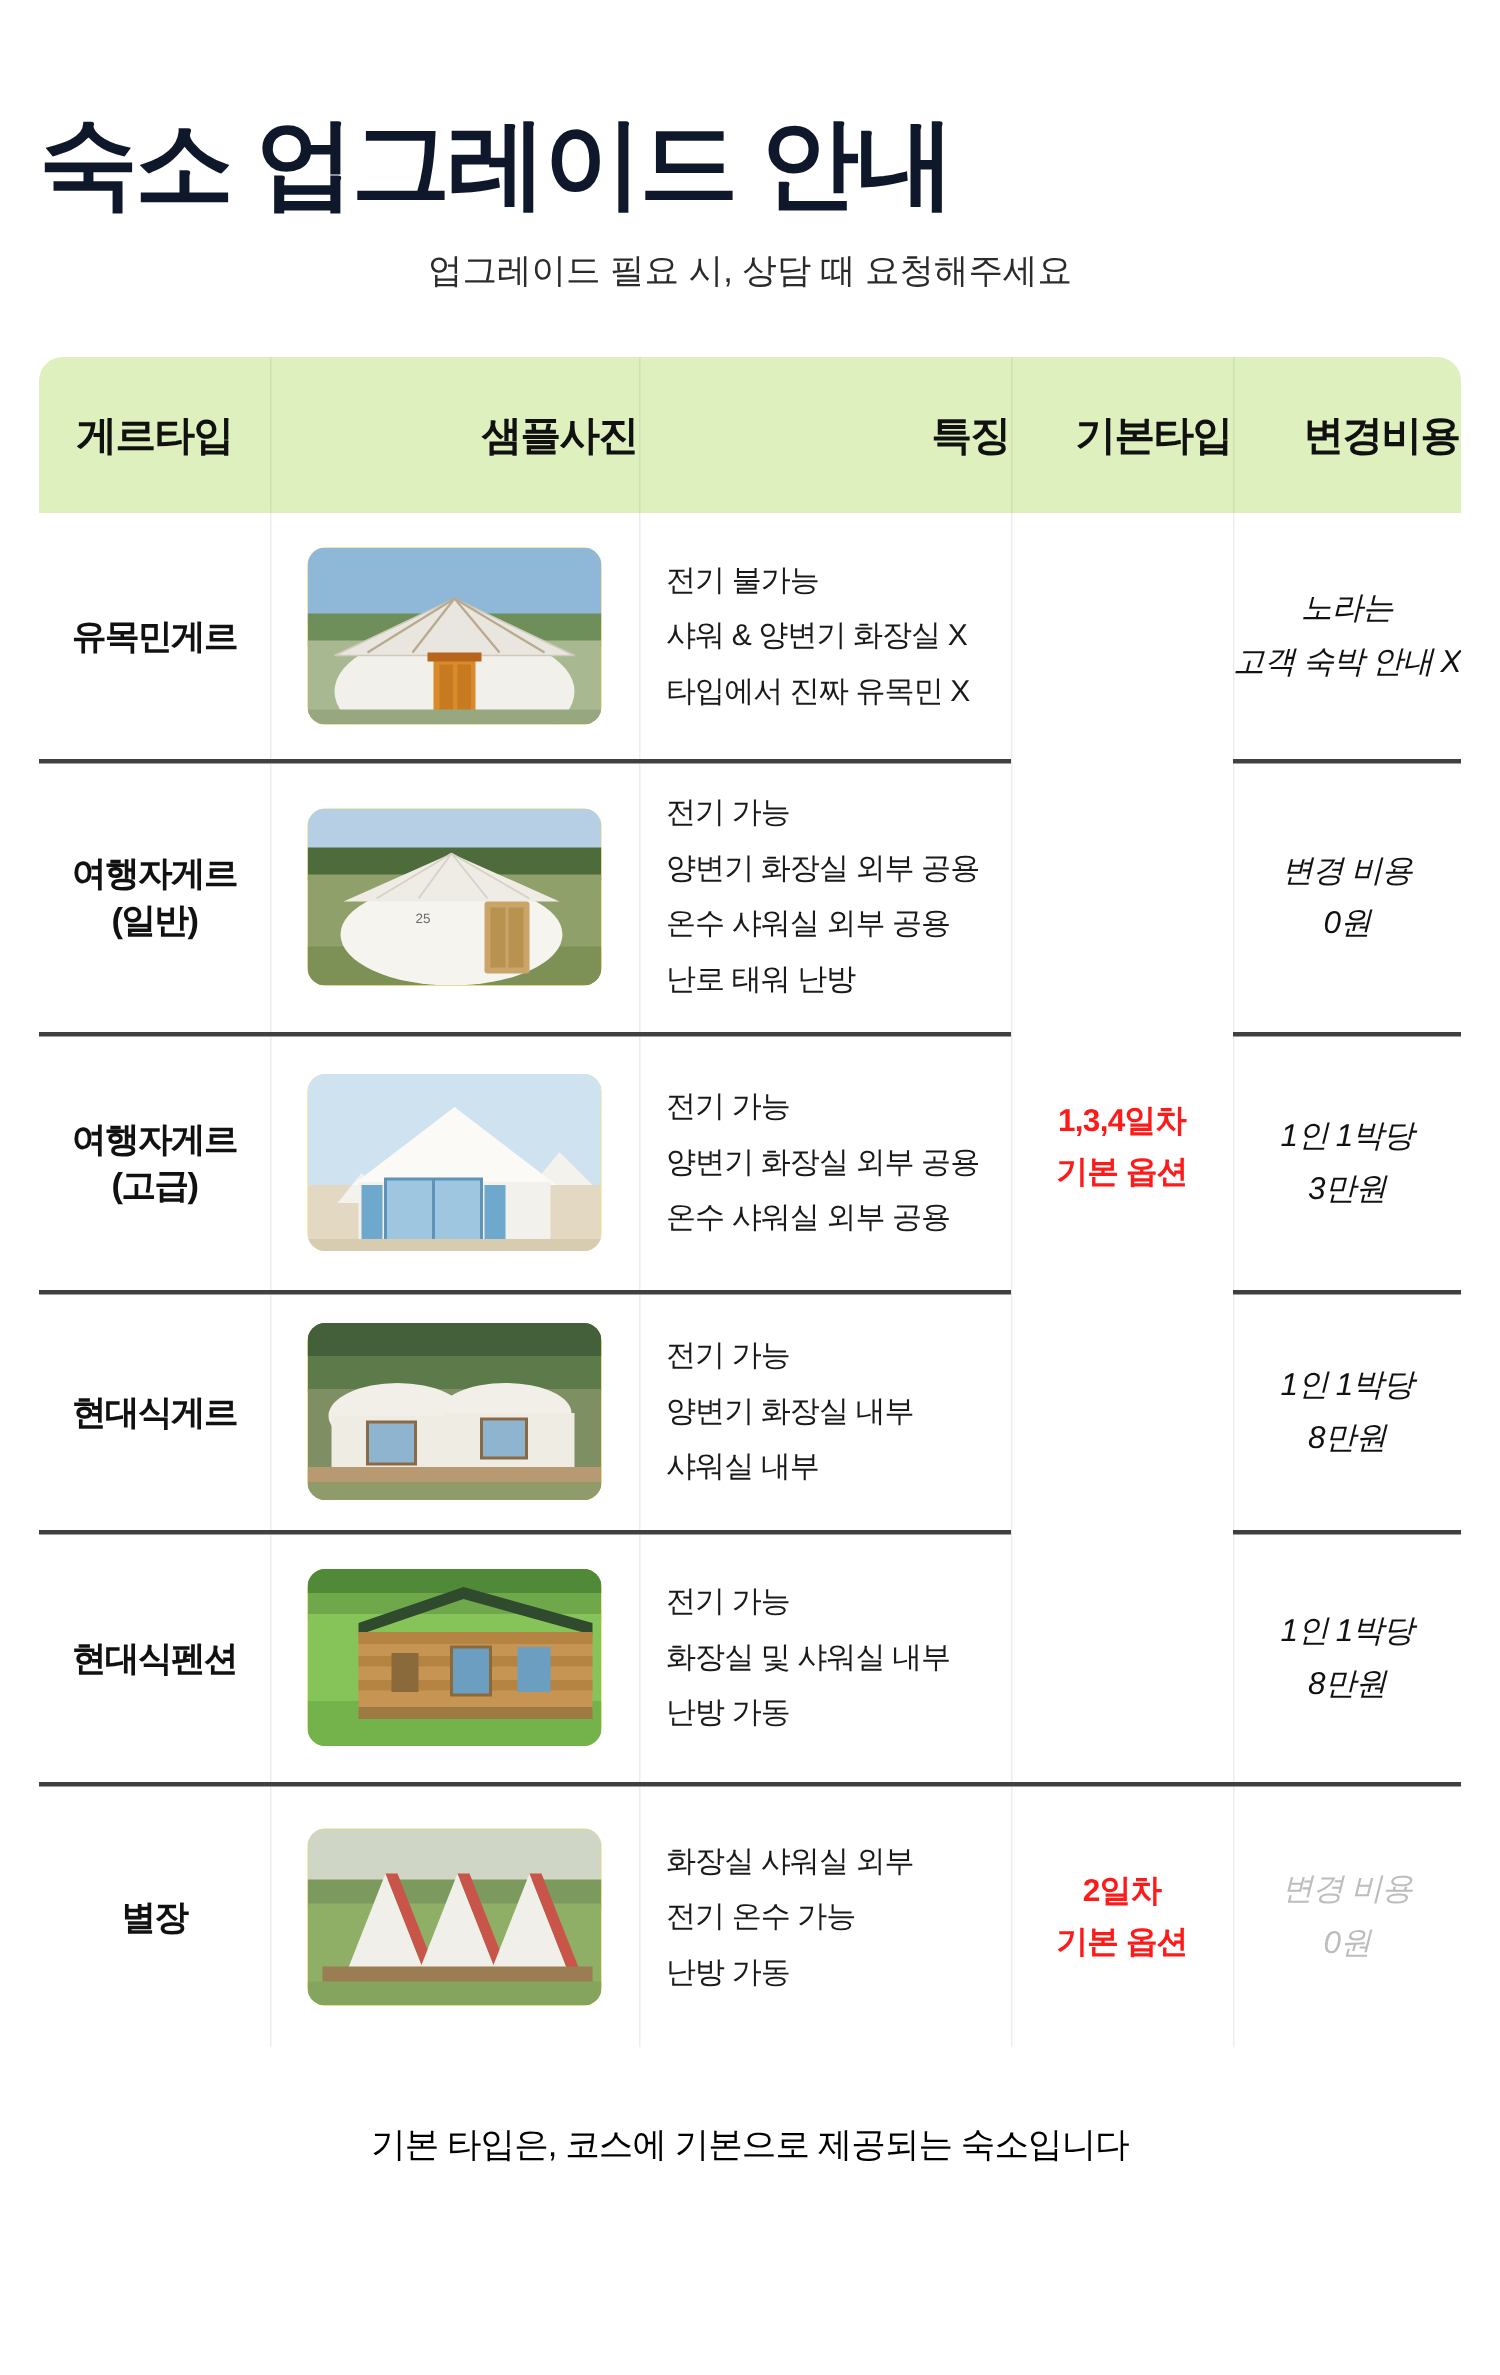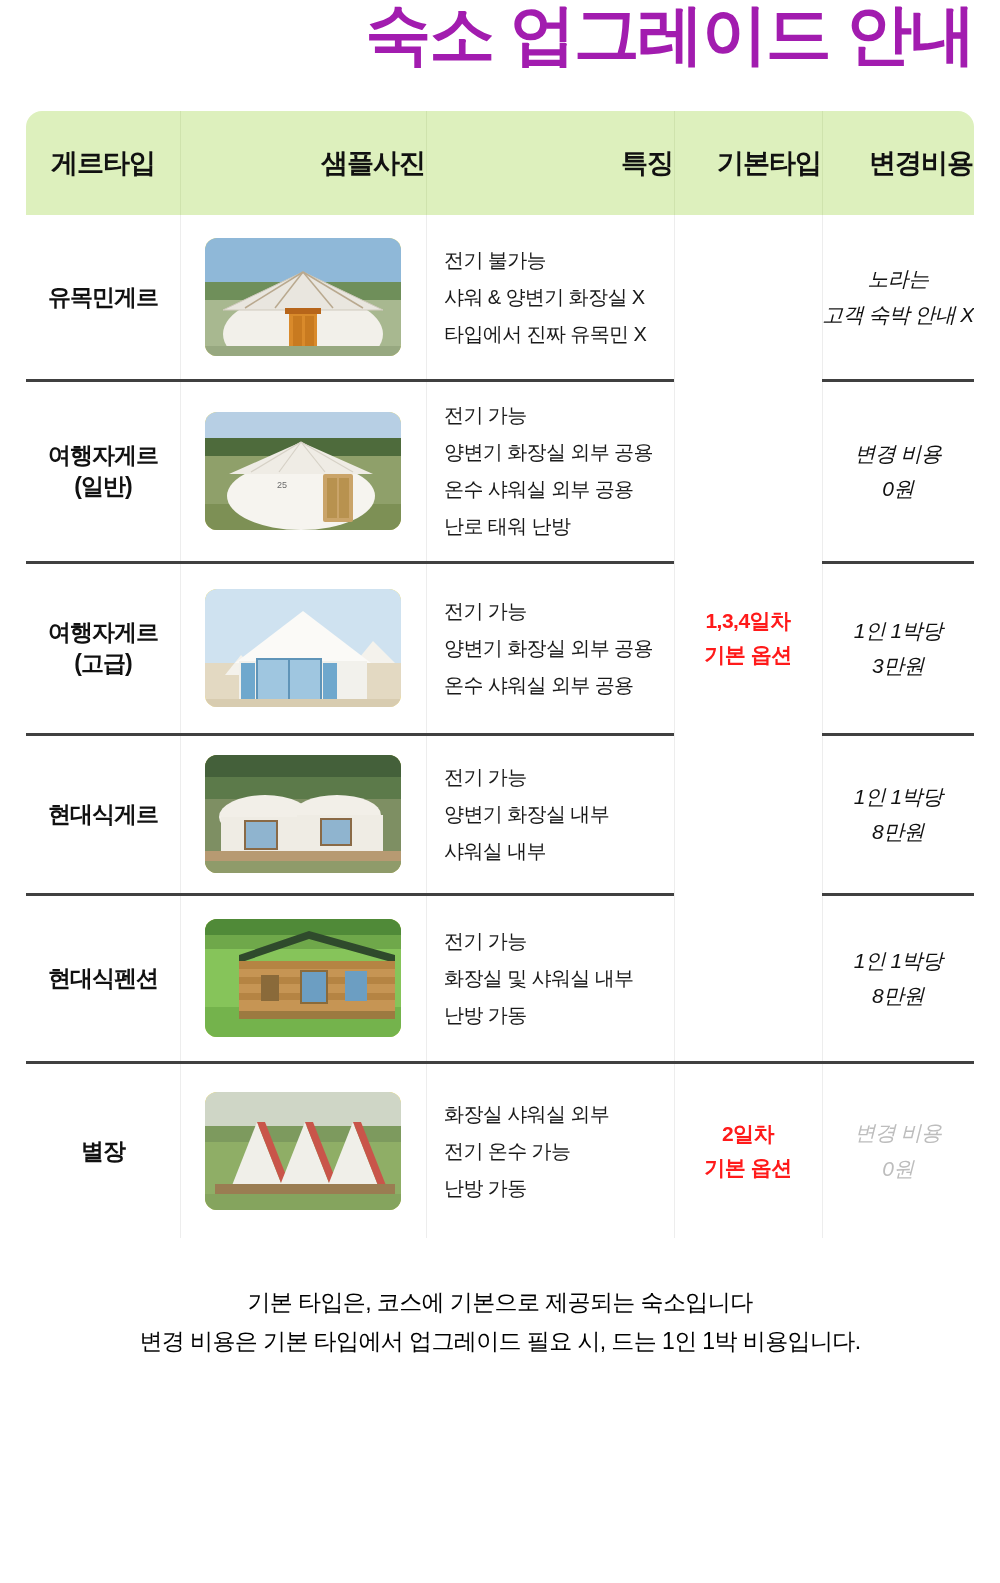--- a/index.html
+++ b/index.html
@@ -16,26 +16,27 @@
     overflow: hidden;
   }
   .page {
     position: relative;
     width: 1000px;
     height: 1583px;
     padding: 0 26px;
   }
   
   .title {
-    text-align: right;
+    text-align: left;
     font-size: 66px;
     font-weight: 800;
     letter-spacing: -2px;
+    margin-top: 74px;
     line-height: 1.05;
-    color: #a21caf;
+    color: #0f172a;
   }
   .subtitle {
     text-align: center;
     font-size: 23px;
     font-weight: 500;
     color: #2b2b2b;
     margin-top: 22px;
   }
   
   .table-wrap {
@@ -133,20 +134,21 @@
     letter-spacing: -0.6px;
   }
   .footer div { margin: 2px 0; }
 </style>
 </head>
 <body>
 
 <div class="page">
 
   <div class="title">숙소 업그레이드 안내</div>
+  <div class="subtitle">업그레이드 필요 시, 상담 때 요청해주세요</div>
 
   <div class="table-wrap">
     <table class="grid">
       <colgroup>
         <col class="c1">
           <col class="c2">
           <col class="c3">
           <col class="c4">
           <col class="c5">
       </colgroup>
@@ -368,16 +370,15 @@
             <div>0원</div>
           </td>
         </tr>
 
       </tbody>
     </table>
   </div>
 
   <div class="footer">
     <div>기본 타입은, 코스에 기본으로 제공되는 숙소입니다</div>
-    <div>변경 비용은 기본 타입에서 업그레이드 필요 시, 드는 1인 1박 비용입니다.</div>
   </div>
 
 </div>
 
 </body></html>

